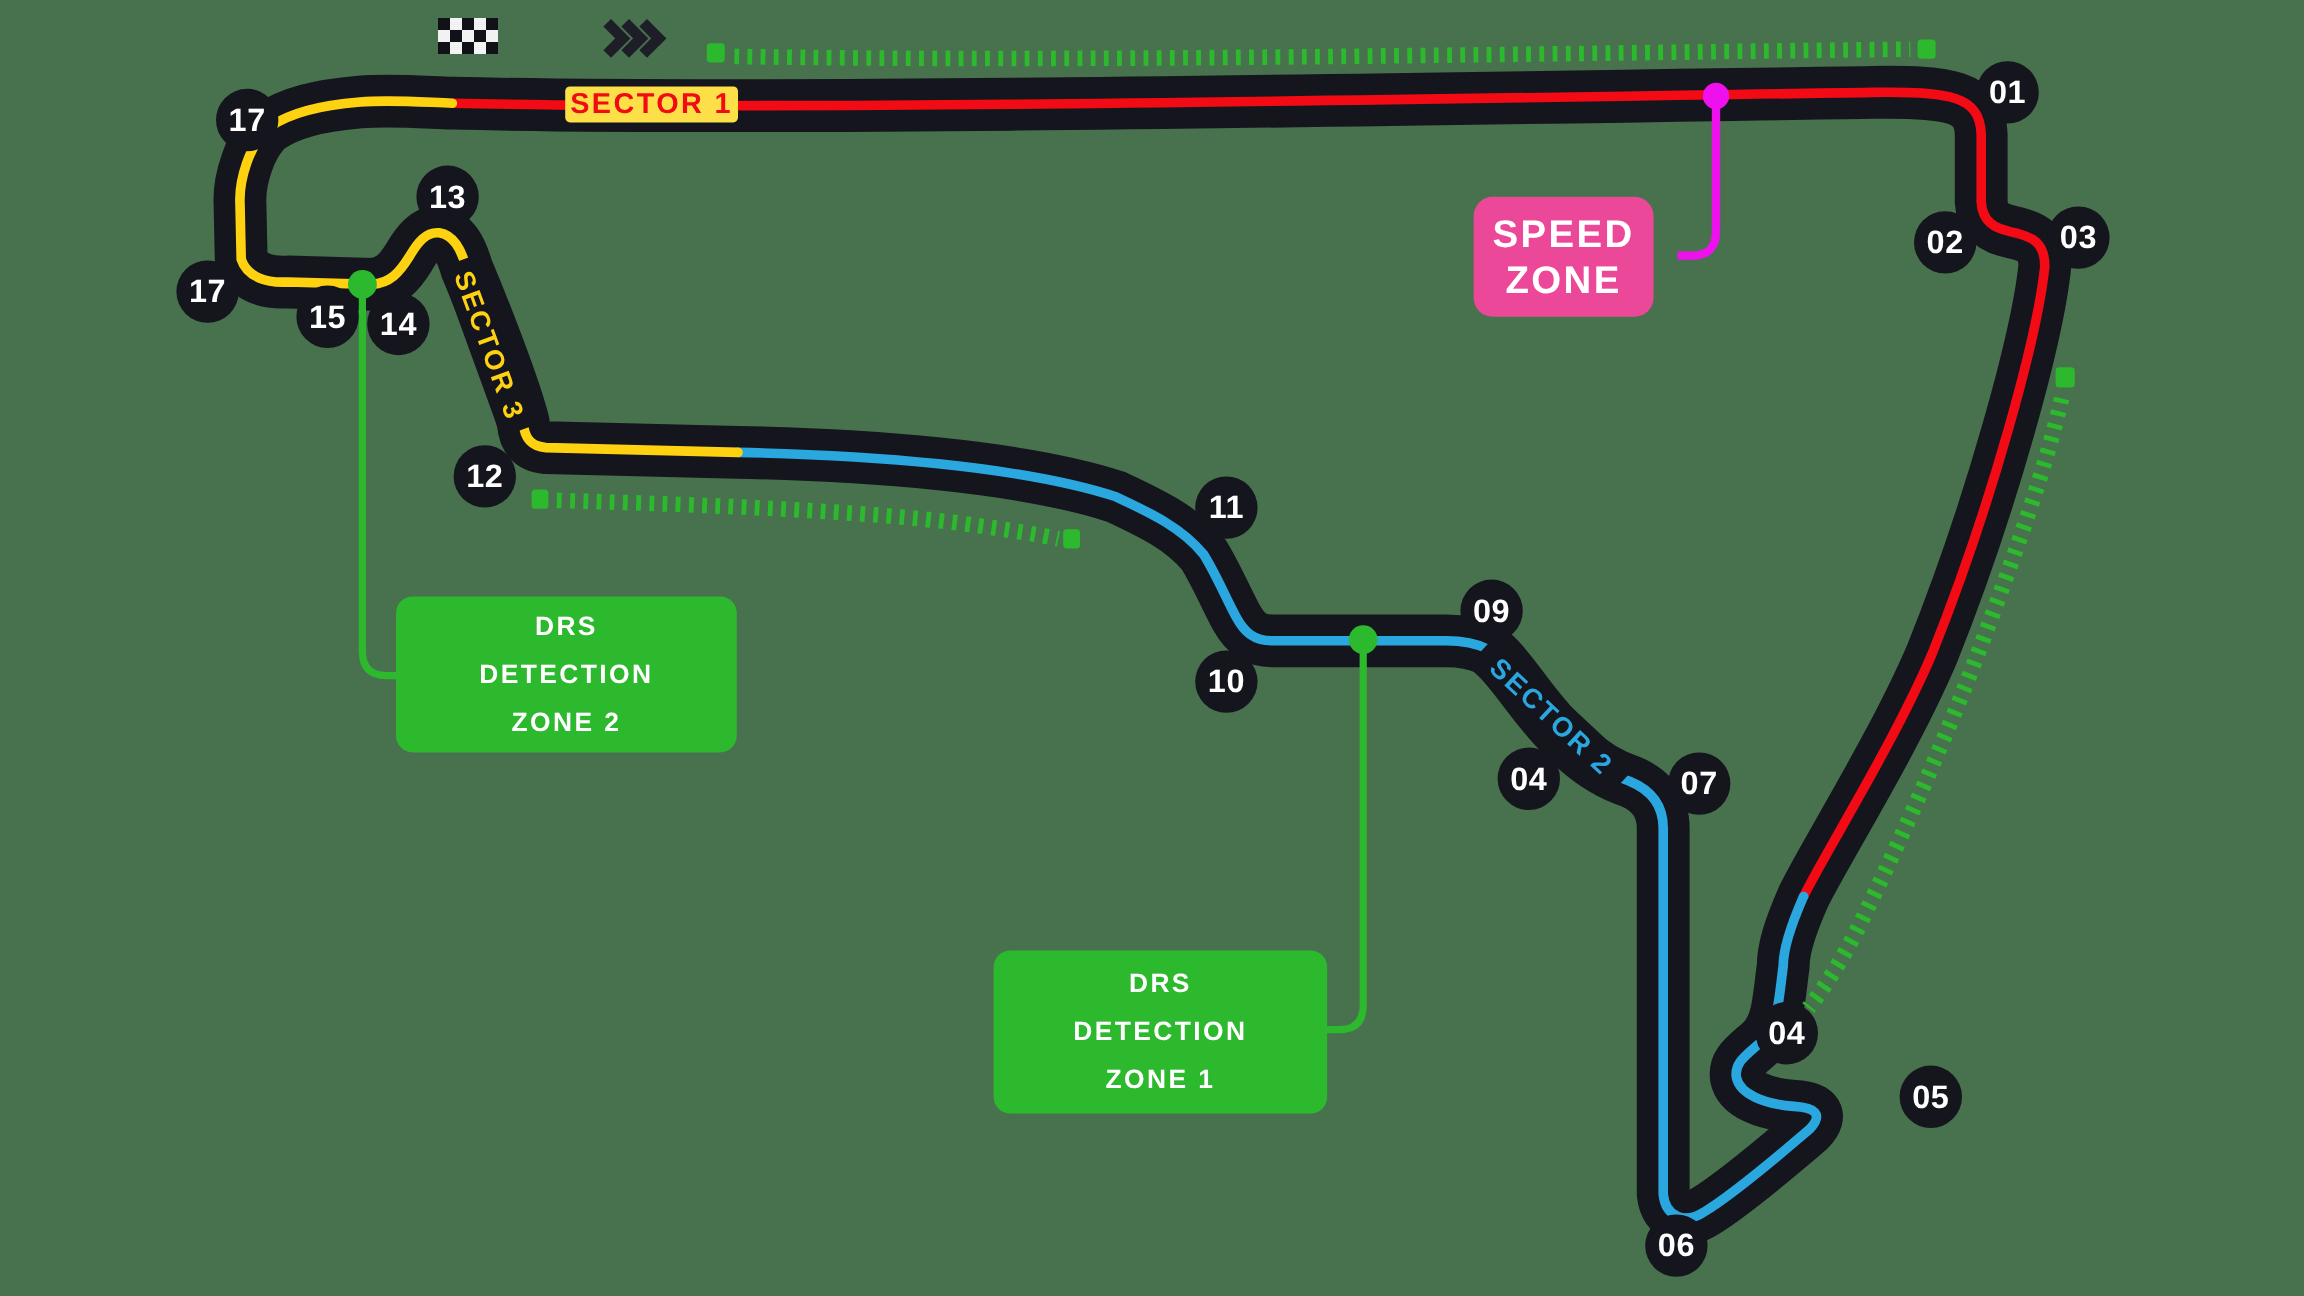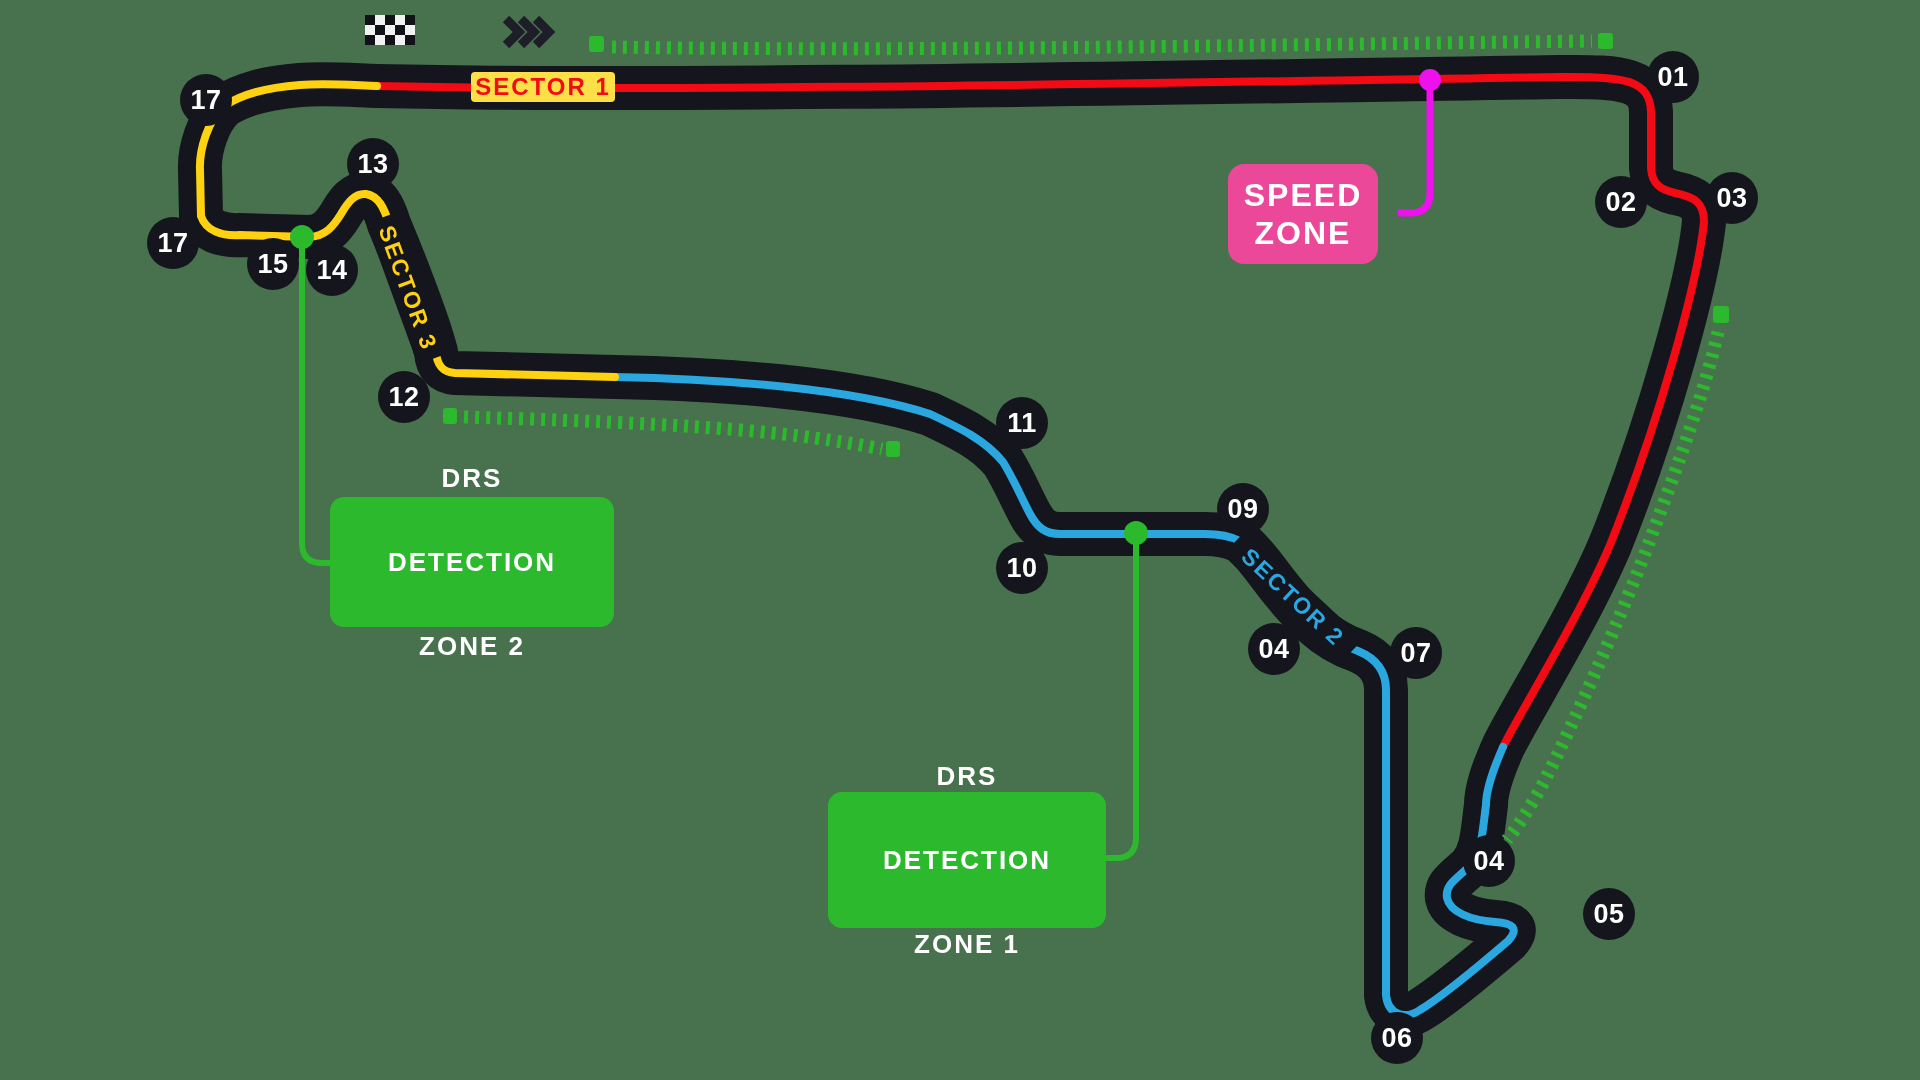--- a/index.html
+++ b/index.html
@@ -32,21 +32,21 @@
   .callout{
     position:absolute;color:#FFFFFF;font-weight:bold;text-align:center;
     display:flex;flex-direction:column;align-items:center;justify-content:center;
   }
   .callout .ln{display:block;}
   .speed-trap{
     left:1228px;top:164px;width:150px;height:100px;border-radius:16px;background:#ec4899;
     font-size:32px;line-height:38px;letter-spacing:2px;
   }
   .drs-box{
-    background:#2DB92D;border-radius:14px;font-size:26px;line-height:40px;letter-spacing:2px;gap:44px;
+    background:#2DB92D;border-radius:14px;font-size:22px;line-height:40px;letter-spacing:2px;
   }
   .drs-zone2{left:330px;top:497px;width:284px;height:130px;}
   .drs-zone1{left:828px;top:792px;width:278px;height:136px;}
 </style>
 </head>
 <body>
 
 <div class="stage">
 
   <svg width="1920" height="1080" viewBox="0 0 1920 1080">

